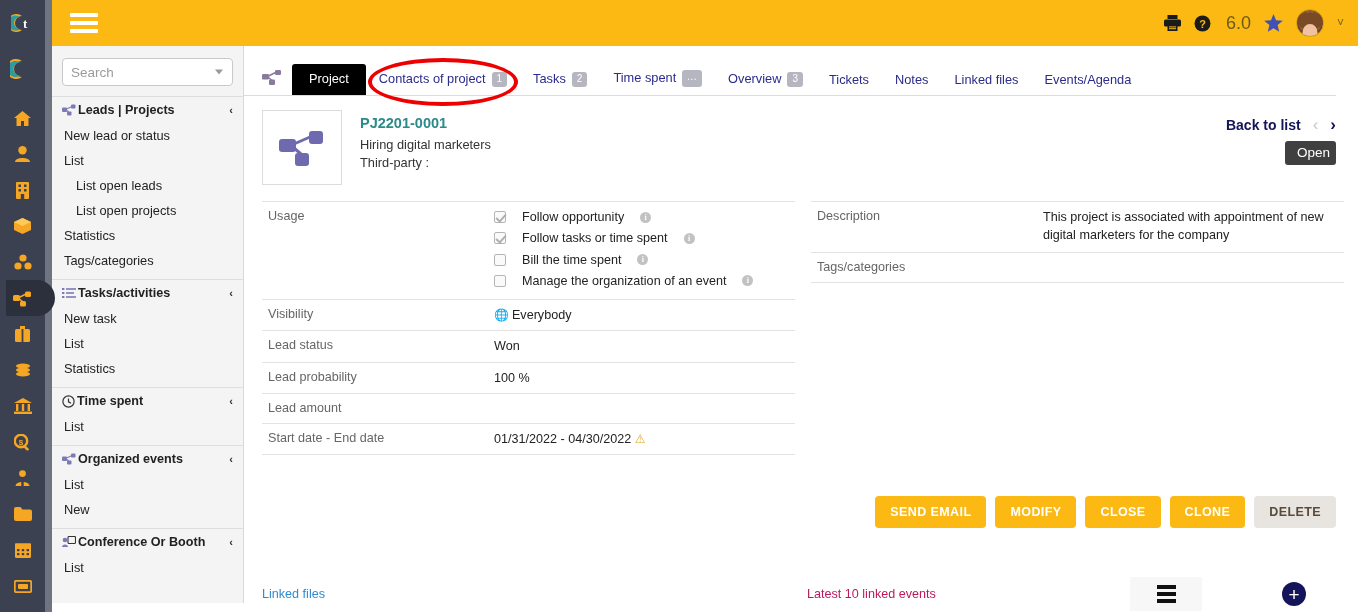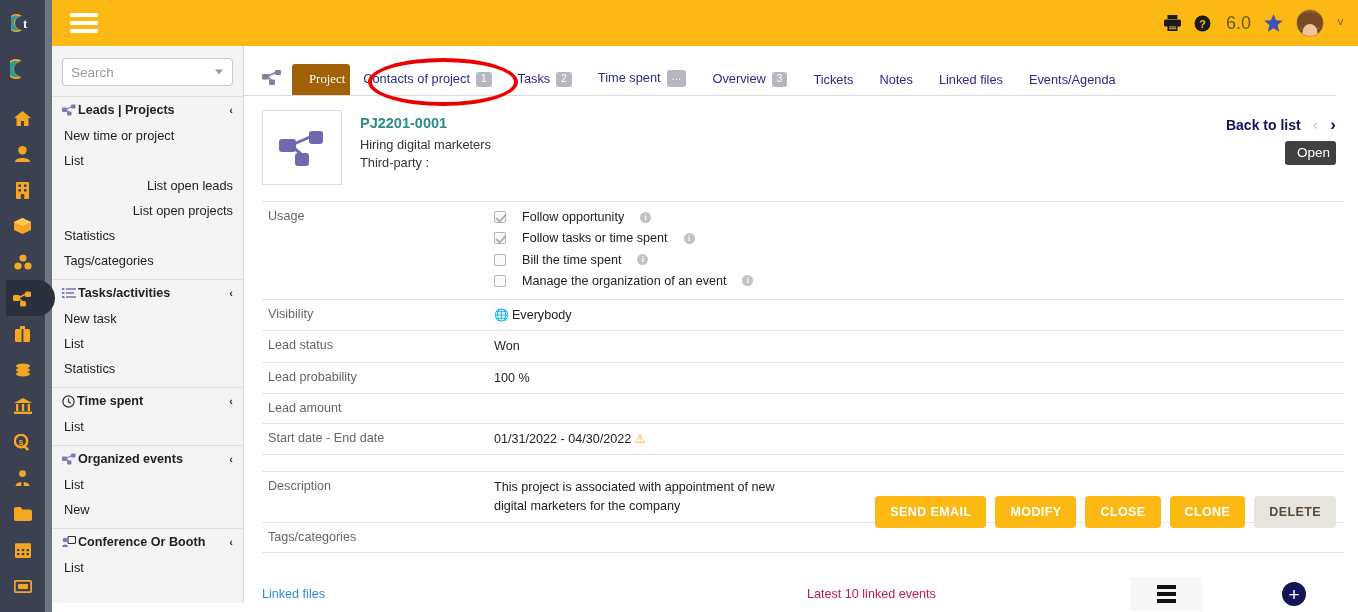--- a/index.html
+++ b/index.html
@@ -102,21 +102,21 @@
   .group-head {
     display: flex; align-items: center; padding: 6px 10px 6px 10px;
     font-size: 12.6px; font-weight: bold; color: #222; cursor: pointer;
   }
   .group-head .gh-icon { margin-right: 2px; display: flex; align-items: center; }
   .group-head .gh-label { white-space: nowrap; }
   .group-head .gh-chev { margin-left: auto; font-size: 11px; color: #333; }
   .nav-item {
     padding: 5px 10px 5px 12px; font-size: 12.8px; color: #222; cursor: pointer;
   }
-  .nav-item.sub { padding-left: 24px; text-align: right; }
+  .nav-item.sub { padding-left: 24px; }
   .group-body { padding-bottom: 6px; }
 
   
   #main {
     position: absolute; left: 244px; top: 46px; right: 0; bottom: 0;
     background: #fff; overflow: hidden;
   }
 
   
   #tabbar {
@@ -124,22 +124,22 @@
     height: 50px; padding-left: 18px; margin-right: 22px;
     border-bottom: 1px solid #dcdcdc;
   }
   #tab-object-icon { padding: 0 10px 9px 0; display: flex; align-items: flex-end; }
   .tab {
     font-size: 12.8px; color: #2b2b8c; padding: 7px 13px 8px 13px;
     cursor: pointer; display: flex; align-items: center; gap: 6px;
     white-space: nowrap; line-height: 1.1;
   }
   .tab.active {
-    background: #a16207; color: #fff; border-radius: 3px 3px 0 0;
-    font-weight: normal; padding: 8px 5px 9px 17px; font-family: Liberation Serif, serif;
+    background: #000000; color: #fff; border-radius: 3px 3px 0 0;
+    font-weight: normal; padding: 8px 17px 9px 17px;
   }
   .badge {
     background: #b6b6c0; color: #fff; font-size: 10px; border-radius: 3px;
     padding: 1px 5px 2px 5px; line-height: 1.2; min-width: 15px;
     text-align: center; display: inline-block;
   }
   .badge.dots { letter-spacing: 0.5px; color: #fff; padding-bottom: 4px; }
 
   
   #annotation-ellipse {
@@ -171,21 +171,21 @@
   }
   .nav-arrow { font-size: 17px; cursor: pointer; line-height: 1; }
   #prev-arrow { color: #c8c8c8; }
   #next-arrow { color: #14145a; font-weight: bold; }
   #status-badge {
     display: inline-block; margin-top: 8px; background: #404040; color: #fff;
     font-size: 13.5px; padding: 4px 6px 5px 12px; border-radius: 3px;
   }
 
   
-  #cols { display: flex; padding: 16px 14px 0 18px; gap: 16px; flex-direction: column; }
+  #cols { display: flex; padding: 16px 14px 0 18px; gap: 16px; }
   .col { flex: 1 1 0; }
   .irow {
     display: flex; border-bottom: 1px solid #e3e3e3; padding: 6px 0 6px 6px;
     min-height: 30px; align-items: flex-start;
   }
   .irow:first-child { border-top: 1px solid #e3e3e3; }
   .ilabel { width: 226px; flex: 0 0 226px; font-size: 12.6px; color: #666; padding-top: 1px; }
   .ivalue { font-size: 12.6px; color: #222; line-height: 1.45; }
   .chk-line { display: flex; align-items: center; gap: 16px; margin-bottom: 3px; }
   .chk {
@@ -423,21 +423,21 @@
             <rect x="0" y="3.5" width="5" height="4.5" rx="1"></rect>
             <rect x="9" y="0.5" width="4.5" height="4" rx="1"></rect>
             <rect x="5" y="7.5" width="4.5" height="4" rx="1"></rect>
             <path d="M4.5 5 L9.5 2.8 M4.5 6.2 L7 8.2" stroke="#7c7ab5" stroke-width="1.1" fill="none"></path>
           </svg>
       </span>
       <span class="gh-label">Leads | Projects</span>
       <span class="gh-chev">‹</span>
     </div>
     <div class="group-body">
-      <div class="nav-item">New time or project</div>
+      <div class="nav-item">New lead or status</div>
       <div class="nav-item">List</div>
       <div class="nav-item sub">List open leads</div>
       <div class="nav-item sub">List open projects</div>
       <div class="nav-item">Statistics</div>
       <div class="nav-item">Tags/categories</div>
     </div>
   </div>
 
   <div class="nav-group">
     <div class="group-head">

